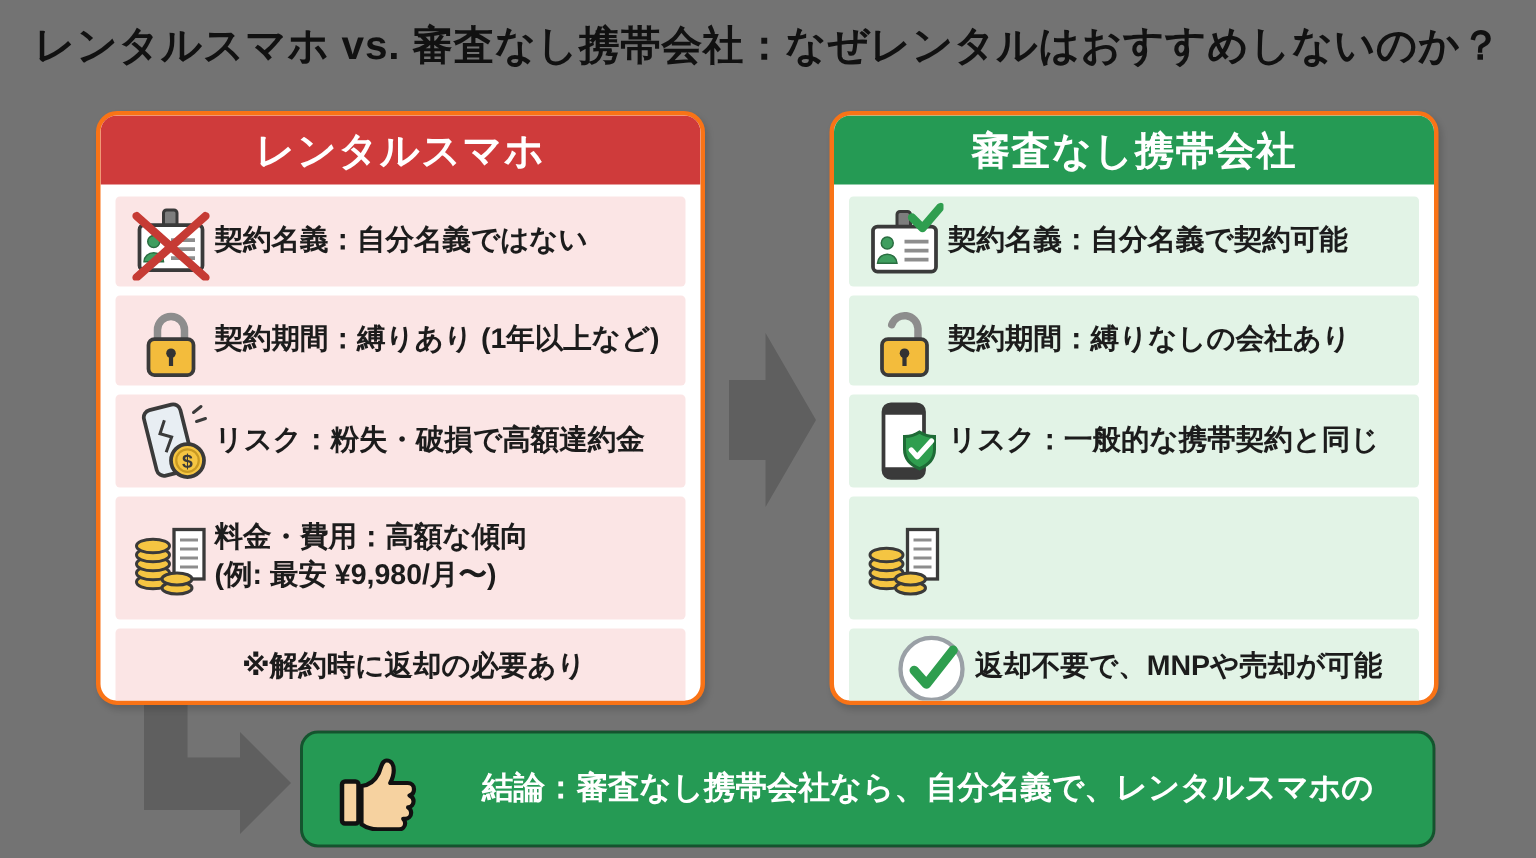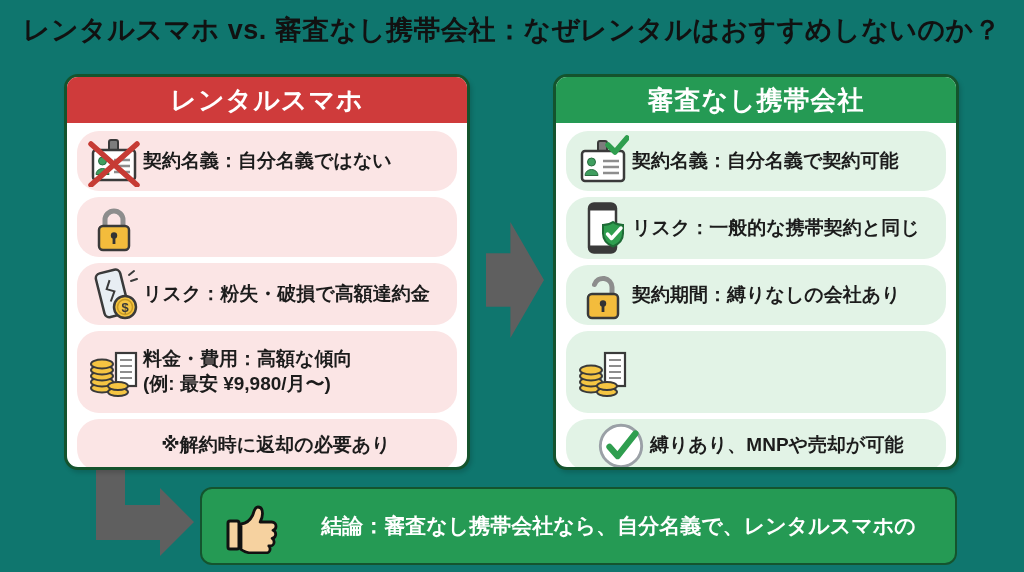--- a/index.html
+++ b/index.html
@@ -1,35 +1,35 @@
 <!DOCTYPE html>
 <html><head>
 <meta charset="utf-8">
 <style>
   * { margin:0; padding:0; box-sizing:border-box; }
   html,body { width:1024px; height:572px; }
   body { background:#ffffff; font-family:"Liberation Sans","DejaVu Sans",sans-serif; }
-  .stage { position:relative; width:1024px; height:572px; background:#0f766e; overflow:hidden; }
+  .stage { position:relative; width:1024px; height:572px; background:#737373; overflow:hidden; }
 
   .title { position:absolute; top:12px; left:0; width:100%; text-align:center;
            font-size:27px; font-weight:bold; color:#111; letter-spacing:0.5px; }
 
   .panel { position:absolute; top:74px; width:406px; height:396px; background:#fff;
-           border:3px solid #14532d; border-radius:14px; overflow:hidden; z-index:2;
+           border:3px solid #f97316; border-radius:14px; overflow:hidden; z-index:2;
            box-shadow:2px 3px 4px rgba(0,0,0,0.15); }
   .panel.left  { left:64px; }
   .panel.right { left:553px; }
 
   .panel-header { height:46px; display:flex; align-items:center; justify-content:center;
                   color:#fff; font-size:26px; font-weight:bold; letter-spacing:1px; }
   .panel.left  .panel-header { background:#cf3b3b; }
   .panel.right .panel-header { background:#259a54; }
 
   .rows { padding:8px 10px; display:flex; flex-direction:column; gap:6px; }
-  .row { border-radius:22px; display:flex; align-items:center; padding:4px 8px; }
+  .row { border-radius:3px; display:flex; align-items:center; padding:4px 8px; }
   .panel.left  .row { background:#fbe5e5; }
   .panel.right .row { background:#e2f3e6; }
   .h60 { height:60px; } .h62 { height:62px; } .h66 { height:82px; } .h52 { height:52px;padding-left:26px; }
   .row.center { justify-content:center; }
 
   .icon-box { width:58px; min-width:58px; display:flex; align-items:center; justify-content:center; }
   .row-text { font-size:19px; font-weight:bold; color:#1c1c1c; line-height:1.3; }
   .row-text .sub { display:block; }
 
   .mid-arrow { position:absolute; left:486px; top:222px; width:58px; height:116px;
@@ -81,20 +81,21 @@
 
       <div class="row h60">
         <span class="icon-box">
           <svg width="52" height="52" viewBox="0 0 52 52">
             <path d="M17,27 v-8 a9,9 0 0 1 18,0 v8" fill="none" stroke="#8d8d8d" stroke-width="5"></path>
             <rect x="11" y="25" width="30" height="24" rx="4" fill="#f3bc3c" stroke="#3a3a3a" stroke-width="2.5"></rect>
             <circle cx="26" cy="34.5" r="3.2" fill="#333"></circle>
             <rect x="24.6" y="35.5" width="2.8" height="7.5" fill="#333"></rect>
           </svg>
         </span>
+        <span class="row-text">契約期間：縛りあり (1年以上など)</span>
       </div>
 
       <div class="row h62">
         <span class="icon-box">
           <svg width="52" height="52" viewBox="0 0 52 52">
             <g transform="rotate(-14 24 26)">
               <rect x="12" y="3" width="25" height="45" rx="5" fill="#e8eef3" stroke="#3a3a3a" stroke-width="2.5"></rect>
               <path d="M25,12 l-5,8 l7,4 l-6,9" fill="none" stroke="#3a3a3a" stroke-width="2"></path>
             </g>
             <path d="M41,7 l5,-4 M43,13 l6,-2" stroke="#3a3a3a" stroke-width="2" stroke-linecap="round"></path>
@@ -153,43 +154,43 @@
             <path d="M8,40.5 a6.5,6 0 0 1 13,0 z" fill="#3f9e5f" stroke="#2a6e41"></path>
             <line x1="26" y1="26" x2="42" y2="26" stroke="#8d8d8d" stroke-width="2.5"></line>
             <line x1="26" y1="32" x2="42" y2="32" stroke="#8d8d8d" stroke-width="2.5"></line>
             <line x1="26" y1="38" x2="42" y2="38" stroke="#8d8d8d" stroke-width="2.5"></line>
             <path d="M31,10 l7,7 L50,3" stroke="#2f9e4f" stroke-width="5.5" fill="none" stroke-linecap="round" stroke-linejoin="round"></path>
           </svg>
         </span>
         <span class="row-text">契約名義：自分名義で契約可能</span>
       </div>
 
+      <div class="row h60">
+        <span class="icon-box">
+          <svg width="52" height="52" viewBox="0 0 52 52">
+            <path d="M35,25 v-7 a9,9 0 0 0 -17.5,-2.5" fill="none" stroke="#8d8d8d" stroke-width="5" stroke-linecap="round"></path>
+            <rect x="11" y="25" width="30" height="24" rx="4" fill="#f3bc3c" stroke="#3a3a3a" stroke-width="2.5"></rect>
+            <circle cx="26" cy="34.5" r="3.2" fill="#333"></circle>
+            <rect x="24.6" y="35.5" width="2.8" height="7.5" fill="#333"></rect>
+          </svg>
+        </span>
+        <span class="row-text">契約期間：縛りなしの会社あり</span>
+      </div>
+
       <div class="row h62">
         <span class="icon-box">
           <svg width="52" height="52" viewBox="0 0 52 52">
             <rect x="12" y="1.5" width="27" height="49" rx="5" fill="#fff" stroke="#3a3a3a" stroke-width="2.5"></rect>
             <path d="M12,8.5 v-2 a5,5 0 0 1 5,-5 h17 a5,5 0 0 1 5,5 v2 z" fill="#3a3a3a"></path>
             <path d="M12,43.5 v2 a5,5 0 0 0 5,5 h17 a5,5 0 0 0 5,-5 v-2 z" fill="#3a3a3a"></path>
             <path d="M36,20 c3.5,2.5 7,3 10,3 v8.5 c0,6.5 -4,10.5 -10,13 c-6,-2.5 -10,-6.5 -10,-13 V23 c3,0 6.5,-0.5 10,-3 z" fill="#2f9e4f" stroke="#1e6b36" stroke-width="2"></path>
             <path d="M30.5,32 l4,4.5 l9.5,-10.5" stroke="#fff" stroke-width="3.5" fill="none" stroke-linecap="round" stroke-linejoin="round"></path>
           </svg>
         </span>
         <span class="row-text">リスク：一般的な携帯契約と同じ</span>
-      </div>
-
-      <div class="row h60">
-        <span class="icon-box">
-          <svg width="52" height="52" viewBox="0 0 52 52">
-            <path d="M35,25 v-7 a9,9 0 0 0 -17.5,-2.5" fill="none" stroke="#8d8d8d" stroke-width="5" stroke-linecap="round"></path>
-            <rect x="11" y="25" width="30" height="24" rx="4" fill="#f3bc3c" stroke="#3a3a3a" stroke-width="2.5"></rect>
-            <circle cx="26" cy="34.5" r="3.2" fill="#333"></circle>
-            <rect x="24.6" y="35.5" width="2.8" height="7.5" fill="#333"></rect>
-          </svg>
-        </span>
-        <span class="row-text">契約期間：縛りなしの会社あり</span>
       </div>
 
       <div class="row h66">
         <span class="icon-box">
           <svg width="52" height="52" viewBox="0 0 52 52">
             <rect x="28" y="7" width="20" height="33" fill="#fff" stroke="#3a3a3a" stroke-width="2.2"></rect>
             <line x1="32" y1="14" x2="44" y2="14" stroke="#8d8d8d" stroke-width="2"></line>
             <line x1="32" y1="20" x2="44" y2="20" stroke="#8d8d8d" stroke-width="2"></line>
             <line x1="32" y1="26" x2="44" y2="26" stroke="#8d8d8d" stroke-width="2"></line>
             <line x1="32" y1="32" x2="44" y2="32" stroke="#8d8d8d" stroke-width="2"></line>
@@ -205,21 +206,21 @@
         </span>
       </div>
 
       <div class="row h52">
         <span class="icon-box">
           <svg width="50" height="50" viewBox="0 0 52 52">
             <circle cx="26" cy="27" r="21.5" fill="#fff" stroke="#9aa0a6" stroke-width="3"></circle>
             <path d="M14,28 l8.5,9.5 L41,14" stroke="#2f9e4f" stroke-width="6.5" fill="none" stroke-linecap="round" stroke-linejoin="round"></path>
           </svg>
         </span>
-        <span class="row-text">縛りあり、MNPや売却が可能</span>
+        <span class="row-text">返却不要で、MNPや売却が可能</span>
       </div>
 
     </div>
   </div>
 
   <div class="banner">
     <span class="icon-box" style="width:66px;min-width:66px;">
       <svg width="62" height="56" viewBox="0 0 62 56">
         <rect x="4" y="23" width="11" height="28" rx="2" fill="#f6d2a0" stroke="#111" stroke-width="3"></rect>
         <path d="M17,50 V26 c5,-0.5 9,-3.5 11.5,-8.5 c1.5,-3 1.8,-8.5 5.3,-8.5 c3.2,0 4.7,2.8 4.7,6.5 c0,3.2 -1.2,6.3 -2.3,8.5 h11.5 c2.6,0 4.3,1.8 4.3,4.2 c0,2 -1.2,3.6 -3,4.1 c1.6,0.6 2.7,2.1 2.7,3.9 c0,2.1 -1.5,3.8 -3.6,4.1 c1.2,0.7 2,2 2,3.6 c0,2.2 -1.8,4 -4,4 h-1.3 c0.8,0.7 1.3,1.8 1.3,3 c0,2.2 -1.8,4 -4,4 H28 c-4.2,0 -8.1,-1.2 -11,-3.4 Z" fill="#f6d2a0" stroke="#111" stroke-width="2.8" stroke-linejoin="round"></path>

